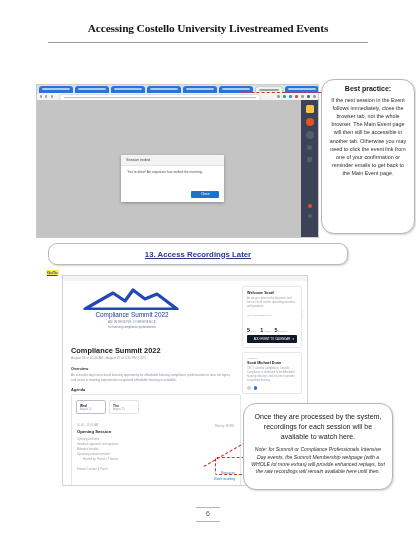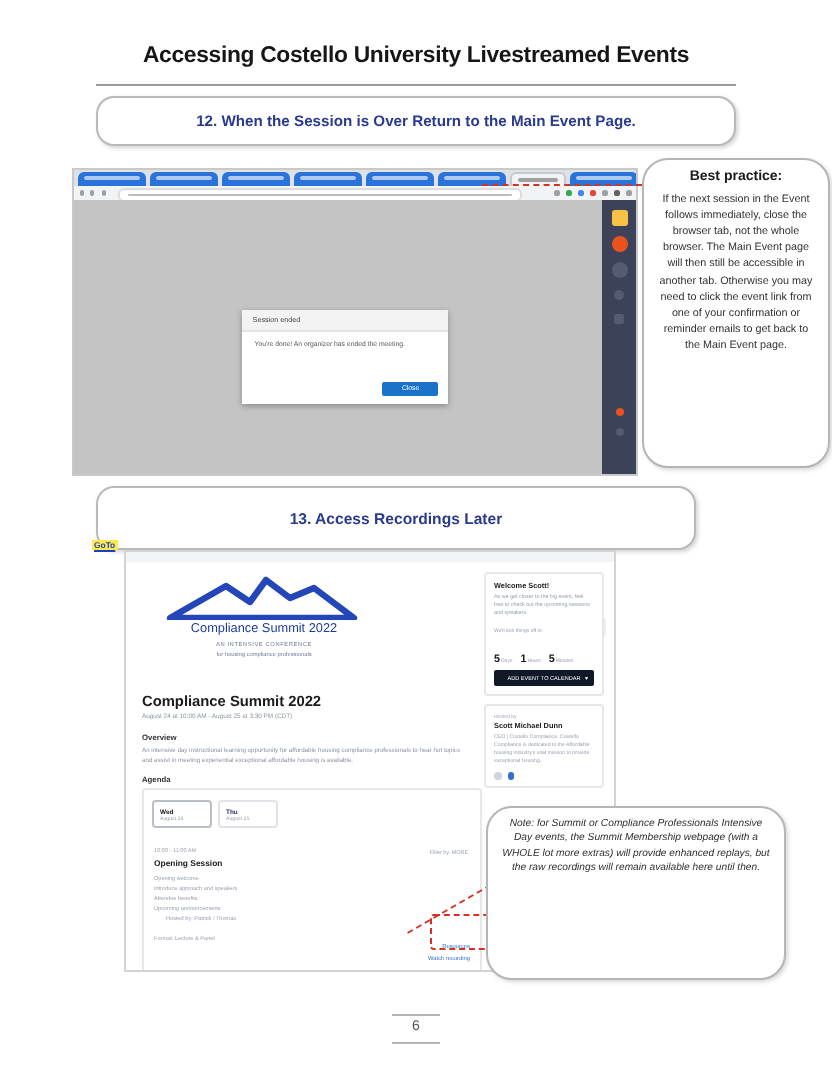--- a/index.html
+++ b/index.html
@@ -6,36 +6,36 @@
   body{
     width:416px;height:540px;overflow:hidden;background:#ffffff;
     font-family:"Liberation Sans",sans-serif;color:#222;
     position:relative;
   }
   .page{position:relative;width:416px;height:540px;}
 
   
   .doc-title{
     position:absolute;left:0;top:22px;width:416px;text-align:center;
-    font-size:11.4px;font-weight:bold;color:#161616;letter-spacing:-.15px;
+    font-size:11.4px;font-weight:bold;color:#161616;letter-spacing:-.15px;font-family:Liberation Serif, serif;
   }
   .title-rule{
     position:absolute;left:48px;top:42px;width:320px;height:1px;background:#9a9a9a;
   }
 
   
   .step-banner{
     position:absolute;box-sizing:border-box;
     background:#ffffff;border:1px solid #b9b9b9;border-radius:9px;
     box-shadow:1px 1px 2px rgba(0,0,0,.18);
     display:flex;align-items:center;justify-content:center;
     color:#2b3a8f;font-weight:bold;
   }
   #step12{left:48px;top:48px;width:320px;height:25px;font-size:7.6px;}
-  #step13{left:48px;top:243px;width:300px;height:32px;font-size:7.8px;}
+  #step13{left:48px;top:243px;width:300px;height:22px;font-size:7.8px;text-decoration:underline;}
 
   
   .callout{
     position:absolute;box-sizing:border-box;background:#fff;
     border:1px solid #b5b5b5;border-radius:13px;
     box-shadow:1px 1px 2px rgba(0,0,0,.16);
     padding:5px 6px;text-align:center;
   }
   #bp-callout{left:321px;top:79px;width:94px;height:155px;}
   .bp-title{font-size:7px;font-weight:bold;color:#1a1a1a;margin-bottom:4px;}
@@ -143,23 +143,20 @@
   .pg-num{position:absolute;left:0;width:416px;text-align:center;font-size:7px;color:#555;}
 </style>
 </head>
 <body>
 
 <div class="page">
 
   <div class="doc-title">Accessing Costello University Livestreamed Events</div>
   <div class="title-rule"></div>
 
-  <div class="step-banner" id="step12">
-    <span>12. When the Session is Over Return to the Main Event Page.</span>
-  </div>
 
   <div class="shot" id="shot1">
     <div class="chrome-tabbar">
       <div class="tab" style="left:2px;width:34px;">
           <span class="tab-lbl"></span>
         </div>
       <div class="tab" style="left:38px;width:34px;">
           <span class="tab-lbl"></span>
         </div>
       <div class="tab" style="left:74px;width:34px;">
@@ -299,20 +296,21 @@
       <div class="hc-soc">
         <i></i>
         <i class="b"></i>
       </div>
     </div>
   </div>
 
   <div class="leader" id="leader2"></div>
 
   <div class="callout" id="rec-callout">
+    <div class="rc-head">Once they are processed by the system, recordings for each session will be available to watch here.</div>
     <div class="rc-note">Note: for Summit or Compliance Professionals Intensive Day events, the Summit Membership webpage (with a WHOLE lot more extras) will provide enhanced replays, but the raw recordings will remain available here until then.</div>
   </div>
 
   <div class="pg-sep" style="top:507px;"></div>
   <div class="pg-num" style="top:510px;">6</div>
   <div class="pg-sep" style="top:521px;"></div>
 
 </div>
 
 </body></html>

